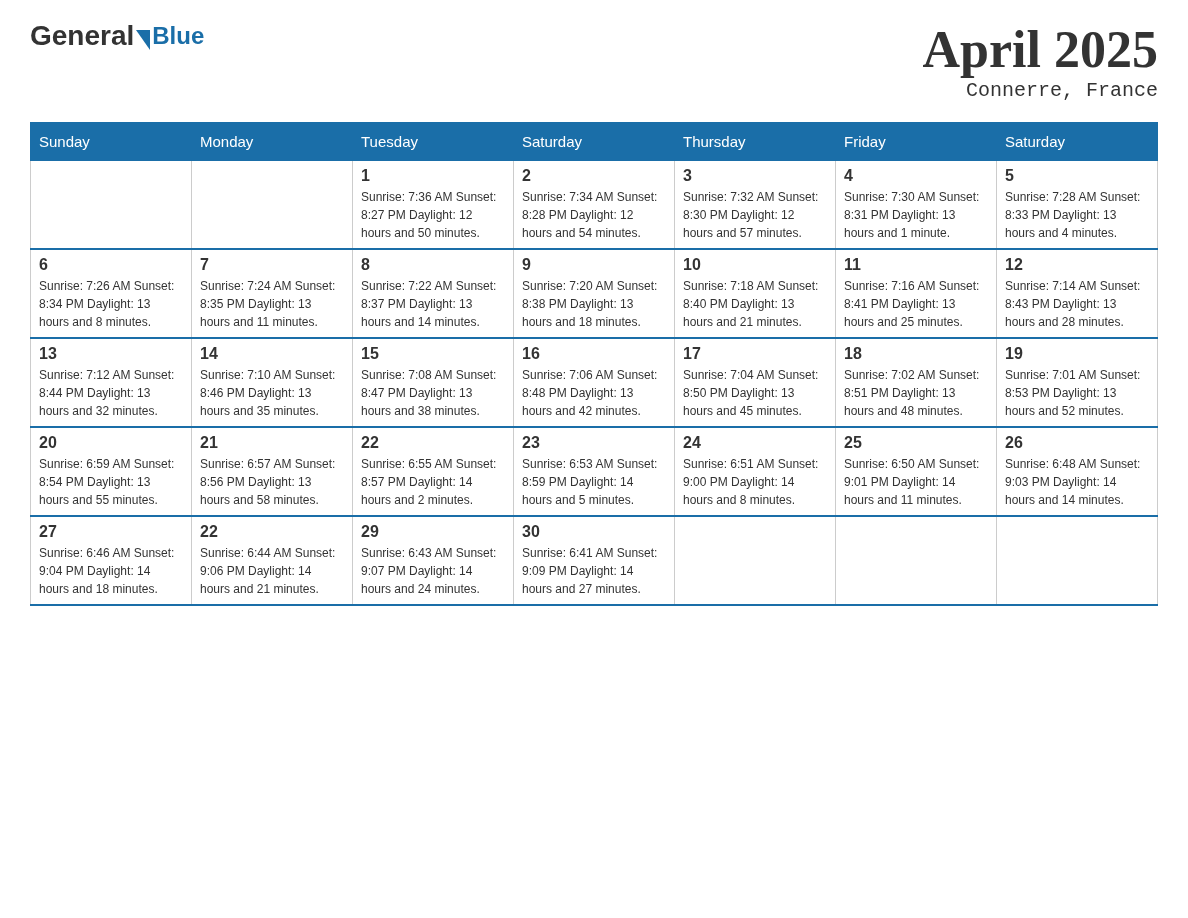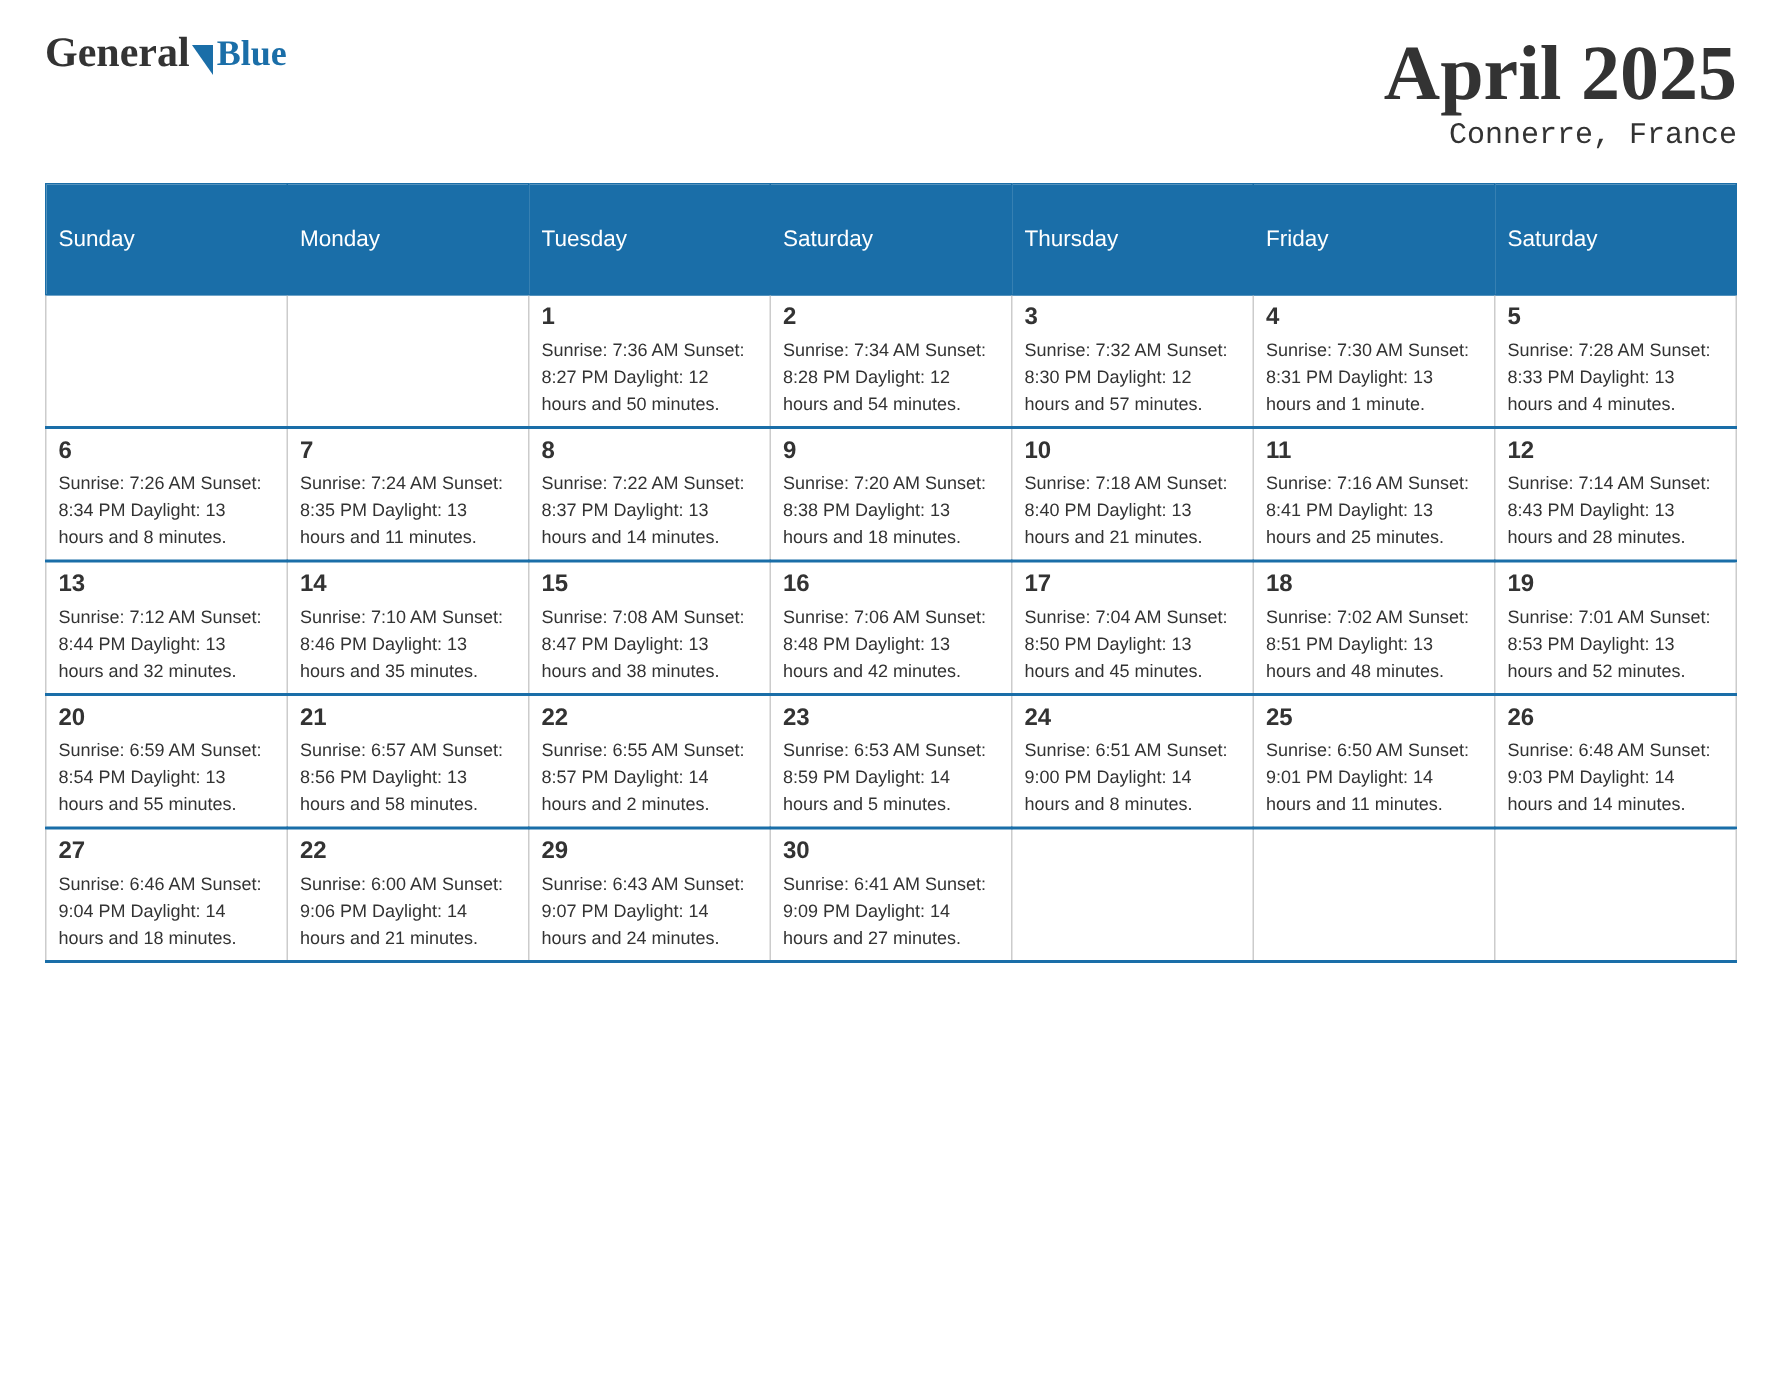--- a/index.html
+++ b/index.html
@@ -13,21 +13,20 @@
     .header {
       display: flex;
       justify-content: space-between;
       align-items: flex-start;
       margin-bottom: 20px;
     }
     .logo {
       display: flex;
       flex-direction: column;
       align-items: center;
-      font-family: Liberation Serif, serif;
     }
     .logo-text {
       display: flex;
       align-items: center;
       font-size: 28px;
       font-weight: bold;
       color: #333;
     }
     .logo-general { color: #333; }
     .logo-blue-arrow {
@@ -65,21 +64,21 @@
       text-align: right;
     }
     table {
       width: 100%;
       border-collapse: collapse;
       font-size: 13px;
     }
     thead tr th {
       background-color: #1a6ea8;
       color: white;
-      padding: 28px 8px;
+      padding: 10px 8px;
       text-align: left;
       font-size: 15px;
       font-weight: normal;
       border: 1px solid #1a6ea8;
     }
     tbody tr td {
       vertical-align: top;
       padding: 6px 8px;
       border: 1px solid #ccc;
       color: #333;
@@ -330,21 +329,21 @@
       <tr>
         <td>
           <span class="day-number">27</span>
           <div class="day-info">Sunrise: 6:46 AM
 Sunset: 9:04 PM
 Daylight: 14 hours
 and 18 minutes.</div>
         </td>
         <td>
           <span class="day-number">22</span>
-          <div class="day-info">Sunrise: 6:00 AM
+          <div class="day-info">Sunrise: 6:44 AM
 Sunset: 9:06 PM
 Daylight: 14 hours
 and 21 minutes.</div>
         </td>
         <td>
           <span class="day-number">29</span>
           <div class="day-info">Sunrise: 6:43 AM
 Sunset: 9:07 PM
 Daylight: 14 hours
 and 24 minutes.</div>

